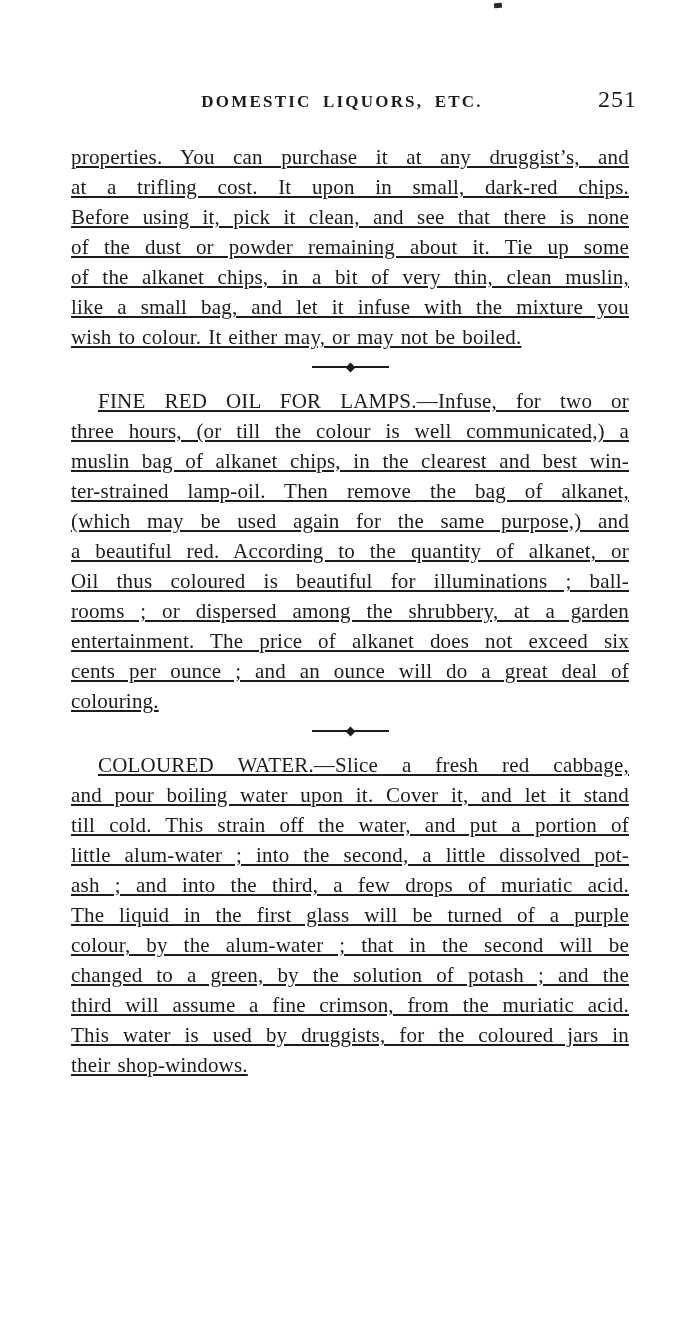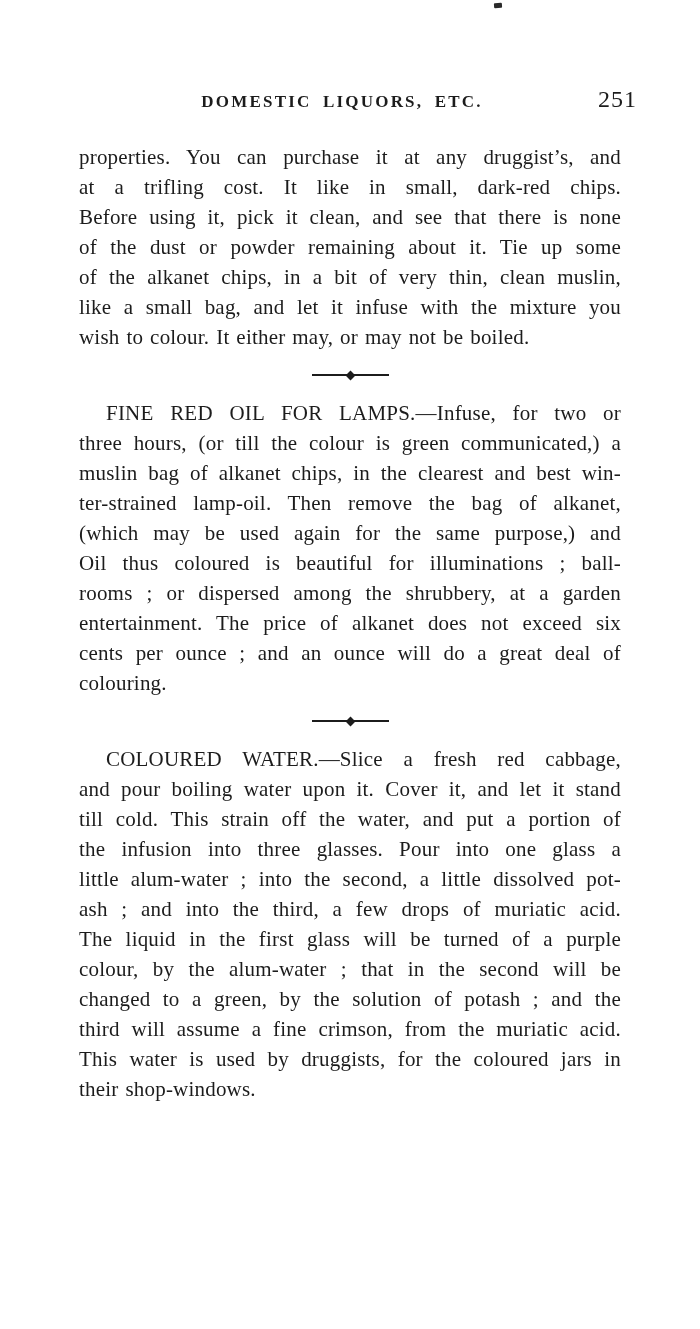--- a/index.html
+++ b/index.html
@@ -12,20 +12,21 @@
     width: 700px; height: 1329px;
     background: var(--paper);
     overflow: hidden;
     font-family: "Liberation Serif", "DejaVu Serif", serif;
     color: var(--ink);
   }
   .page {
     position: relative;
     width: 700px; height: 1167px;
     padding: 92px 63px 0 63px;
+    text-decoration: underline;
   }
   .ink-speck {
     position: absolute;
     left: 494px; top: 3px;
     width: 8px; height: 5px;
     background: #2a2a2a;
     border-radius: 1px;
     transform: rotate(-4deg);
   }
   .header {
@@ -44,21 +45,21 @@
     font-stretch: normal;
     transform: translateX(-8px);
   }
   .page-number {
     position: absolute;
     right: 0; top: -6px;
     font-size: 24px;
     letter-spacing: 1px;
   }
   .content { }
-  .paragraph { margin: 16px; }
+  .paragraph { margin: 8px; }
   .line {
     font-size: 21px;
     line-height: 30px;
     height: 30px;
     white-space: normal;
     text-align: justify;
     text-align-last: justify;
     word-spacing: 1.5px;
     letter-spacing: 0.2px;
     overflow: hidden;
@@ -92,54 +93,54 @@
 
 <div class="page">
   <div class="ink-speck"></div>
   <div class="header">
     <span class="running-title">DOMESTIC LIQUORS, ETC.</span>
     <span class="page-number">251</span>
   </div>
   <div class="content" id="content">
       <div class="paragraph">
         <div class="line">properties.  You can purchase it at any druggist’s, and</div>
-        <div class="line">at a trifling cost.  It like in small, dark-red chips.</div>
+        <div class="line">at a trifling cost.  It upon in small, dark-red chips.</div>
         <div class="line">Before using it, pick it clean, and see that there is none</div>
         <div class="line">of the dust or powder remaining about it.  Tie up some</div>
         <div class="line">of the alkanet chips, in a bit of very thin, clean muslin,</div>
         <div class="line">like a small bag, and let it infuse with the mixture you</div>
         <div class="line last">wish to colour.  It either may, or may not be boiled.</div>
       </div>
       <div class="divider">
         <span class="bar"></span>
         <span class="diamond"></span>
         <span class="bar"></span>
       </div>
       <div class="paragraph">
         <div class="line indent">FINE RED OIL FOR LAMPS.—Infuse, for two or</div>
-        <div class="line">three hours, (or till the colour is green communicated,) a</div>
+        <div class="line">three hours, (or till the colour is well communicated,) a</div>
         <div class="line">muslin bag of alkanet chips, in the clearest and best win-</div>
         <div class="line">ter-strained lamp-oil.  Then remove the bag of alkanet,</div>
         <div class="line">(which may be used again for the same purpose,) and</div>
+        <div class="line">a beautiful red.  According to the quantity of alkanet, or</div>
         <div class="line">Oil thus coloured is beautiful for illuminations ; ball-</div>
         <div class="line">rooms ; or dispersed among the shrubbery, at a garden</div>
         <div class="line">entertainment.  The price of alkanet does not exceed six</div>
         <div class="line">cents per ounce ; and an ounce will do a great deal of</div>
         <div class="line last">colouring.</div>
       </div>
       <div class="divider">
         <span class="bar"></span>
         <span class="diamond"></span>
         <span class="bar"></span>
       </div>
       <div class="paragraph">
         <div class="line indent">COLOURED WATER.—Slice a fresh red cabbage,</div>
         <div class="line">and pour boiling water upon it.  Cover it, and let it stand</div>
         <div class="line">till cold.  This strain off the water, and put a portion of</div>
-        <div class="line">the infusion into three glasses.  Pour into one glass a</div>
         <div class="line">little alum-water ; into the second, a little dissolved pot-</div>
         <div class="line">ash ; and into the third, a few drops of muriatic acid.</div>
         <div class="line">The liquid in the first glass will be turned of a purple</div>
         <div class="line">colour, by the alum-water ; that in the second will be</div>
         <div class="line">changed to a green, by the solution of potash ; and the</div>
         <div class="line">third will assume a fine crimson, from the muriatic acid.</div>
         <div class="line">This water is used by druggists, for the coloured jars in</div>
         <div class="line last">their shop-windows.</div>
       </div>
     </div>

